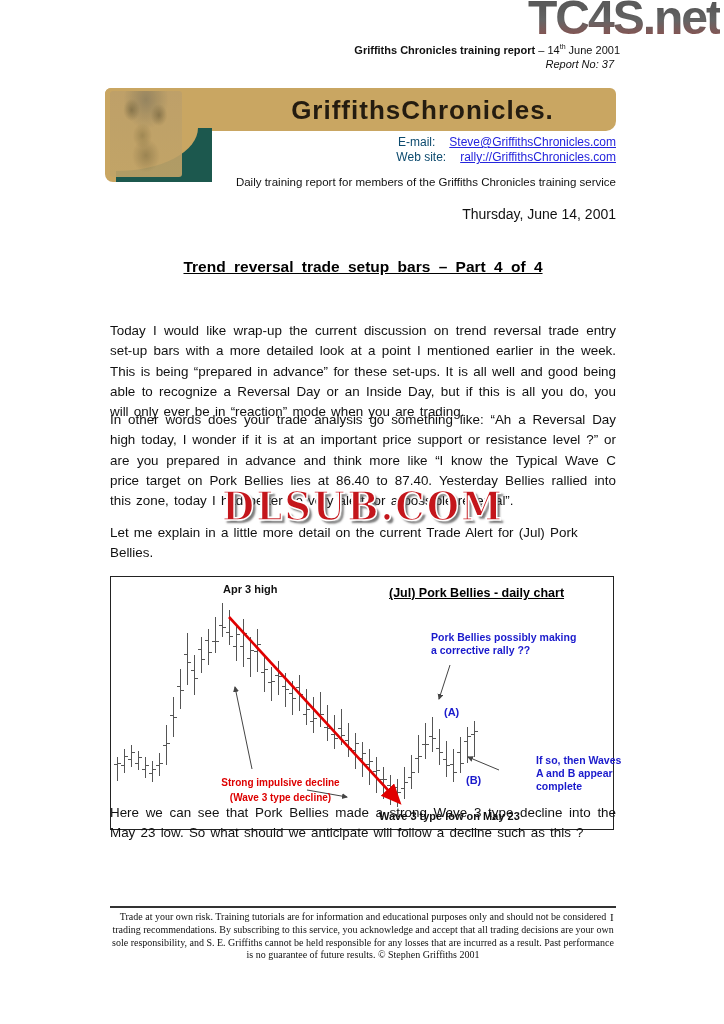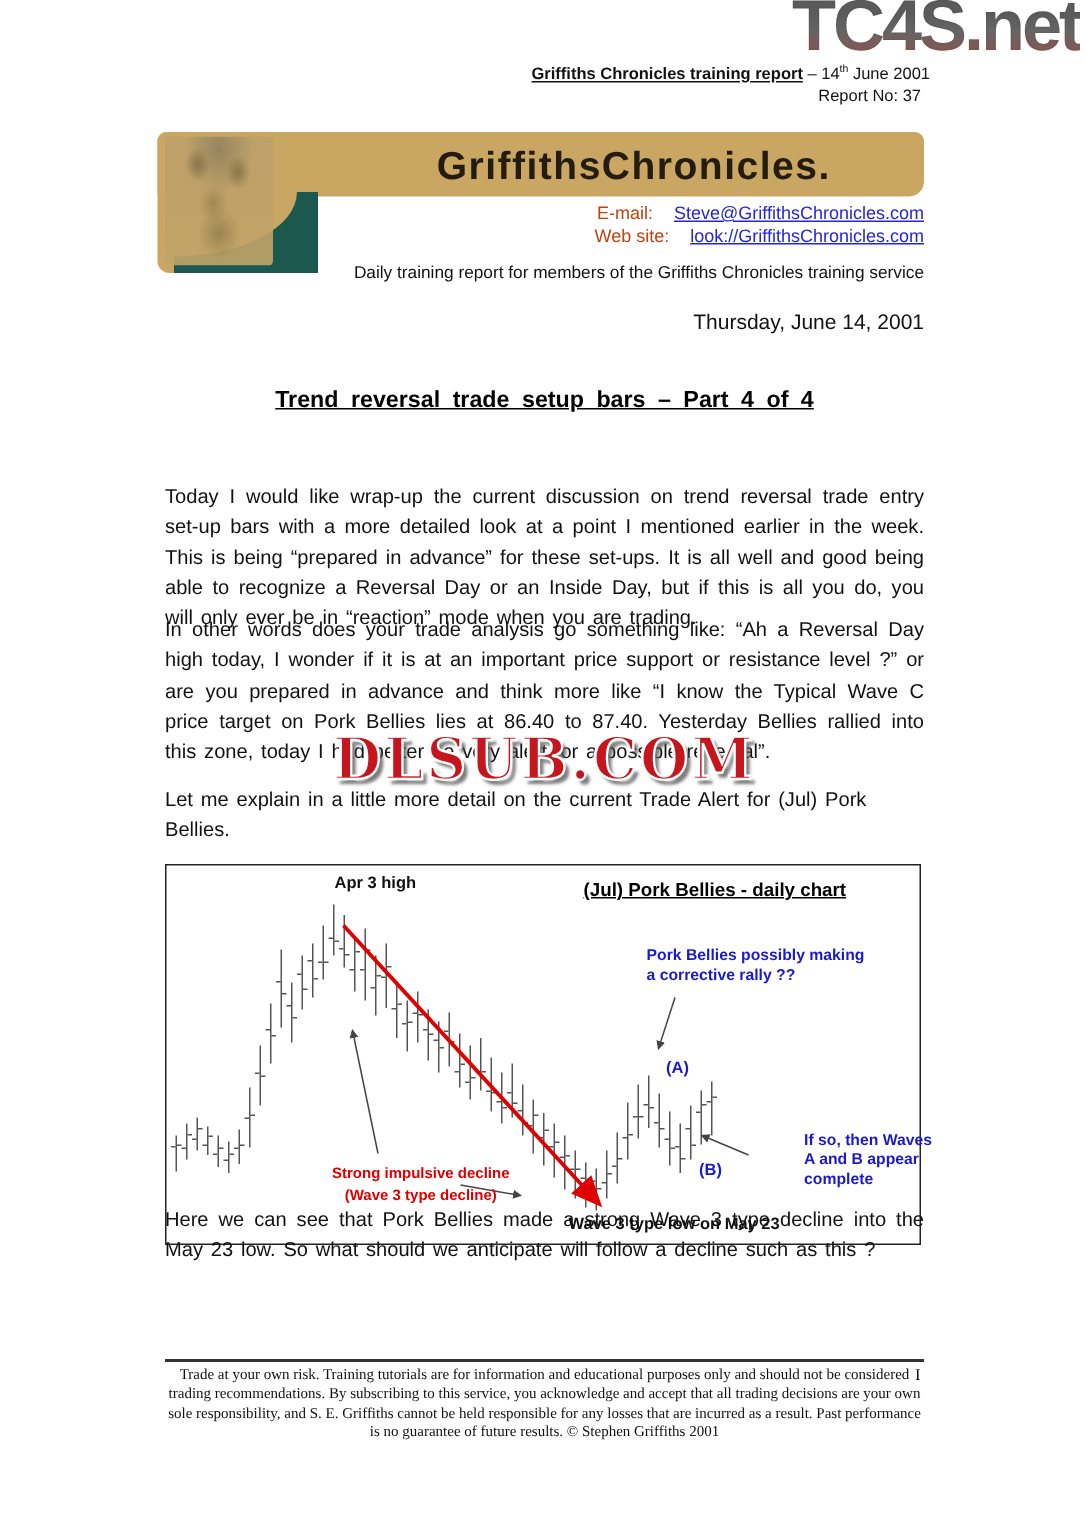--- a/index.html
+++ b/index.html
@@ -8,23 +8,23 @@
 
   
   .tc4s{position:absolute;top:-10px;right:4px;font-size:48px;font-weight:bold;
         letter-spacing:-2px;font-family:"Liberation Sans",sans-serif;
         background:linear-gradient(#3f3f3f 35%,#4a4a4a 55%,#7c3431 90%);
         -webkit-background-clip:text;background-clip:text;color:transparent;
         text-shadow:0 0 1px rgba(255,255,255,0.15);}
 
   
   .rep-head{position:absolute;top:40px;right:104px;text-align:right;font-size:11px;line-height:14px;color:#111;}
-  .rep-head b{font-weight:bold;text-decoration:underline;}
+  .rep-head b{font-weight:bold;}
   .rep-head sup{font-size:7px;}
-  .rep-no{margin-right:6px;}
+  .rep-no{margin-right:6px;font-style:italic;}
 
   
   .banner{position:absolute;left:105px;top:88px;width:511px;height:94px;}
   .banner-topbar{position:absolute;left:0;top:0;width:511px;height:43px;background:#c9a662;
                  border-radius:6px 6px 10px 2px;}
   .banner-title{position:absolute;left:130px;top:7px;width:375px;text-align:center;
                 font-size:26px;font-weight:bold;color:#241c10;letter-spacing:1px;}
   .banner-left{position:absolute;left:0;top:0;width:107px;height:94px;background:#c9a662;
                border-radius:6px 0 4px 8px;}
   .banner-teal{position:absolute;right:0;bottom:0;width:96px;height:54px;background:#1c584e;}
@@ -35,21 +35,21 @@
         radial-gradient(ellipse 12px 16px at 30% 22%, rgba(90,80,50,0.55), rgba(0,0,0,0) 70%),
         radial-gradient(ellipse 12px 16px at 68% 28%, rgba(85,75,45,0.5), rgba(0,0,0,0) 70%),
         radial-gradient(ellipse 14px 18px at 45% 52%, rgba(120,105,60,0.5), rgba(0,0,0,0) 70%),
         radial-gradient(ellipse 20px 24px at 50% 75%, rgba(100,88,52,0.45), rgba(0,0,0,0) 70%),
         radial-gradient(ellipse 30px 40px at 50% 10%, rgba(60,70,75,0.35), rgba(0,0,0,0) 75%),
         linear-gradient(#bda06a,#c2a468);}
 
   
   .contact{position:absolute;top:135px;right:108px;font-size:12px;line-height:15px;}
   .contact .row{display:flex;justify-content:flex-end;}
-  .contact .lbl{color:#c2410c;margin-right:14px;}
+  .contact .lbl{color:#0c4a6e;margin-right:14px;}
   .contact a{color:#2424dd;text-decoration:underline;}
   .daily-line{position:absolute;top:176px;right:108px;font-size:11.5px;color:#111;}
   .date-line{position:absolute;top:206px;right:108px;font-size:14px;color:#111;}
 
   .main-title{position:absolute;left:110px;top:258px;width:506px;text-align:center;
               font-size:15.5px;font-weight:bold;text-decoration:underline;word-spacing:4px;color:#000;}
 
   .para{position:absolute;left:110px;width:506px;font-size:13.4px;line-height:20.3px;
         text-align:justify;word-spacing:1.5px;color:#111;}
   #p1{top:297px;margin-top:24px;} #p2{top:410px;} #p3{top:523px;text-align:left;} #p4{top:803px;text-align:justify;}
@@ -110,21 +110,21 @@
     <div class="banner-title">GriffithsChronicles.</div>
   </div>
 
   <div class="contact">
     <div class="row">
       <span class="lbl">E-mail:</span>
       <a href="#">Steve@GriffithsChronicles.com</a>
     </div>
     <div class="row">
       <span class="lbl">Web site:</span>
-      <a href="#">look://GriffithsChronicles.com</a>
+      <a href="#">rally://GriffithsChronicles.com</a>
     </div>
   </div>
 
   <div class="daily-line">Daily training report for members of the Griffiths Chronicles training service</div>
   <div class="date-line">Thursday, June 14, 2001</div>
 
   <div class="main-title">Trend reversal trade setup bars – Part 4 of 4</div>
 
   <div class="para" id="p1">Today I would like wrap-up the current discussion on trend reversal trade entry set-up bars with a more detailed look at a point I mentioned earlier in the week. This is being “prepared in advance” for these set-ups. It is all well and good being able to recognize a Reversal Day or an Inside Day, but if this is all you do, you will only ever be in “reaction” mode when you are trading.</div>
   <div class="para" id="p2">In other words does your trade analysis go something like: “Ah a Reversal Day high today, I wonder if it is at an important price support or resistance level ?” or are you prepared in advance and think more like “I know the Typical Wave C price target on Pork Bellies lies at 86.40 to 87.40. Yesterday Bellies rallied into this zone, today I had better be very alert for a possible reversal”.</div>

